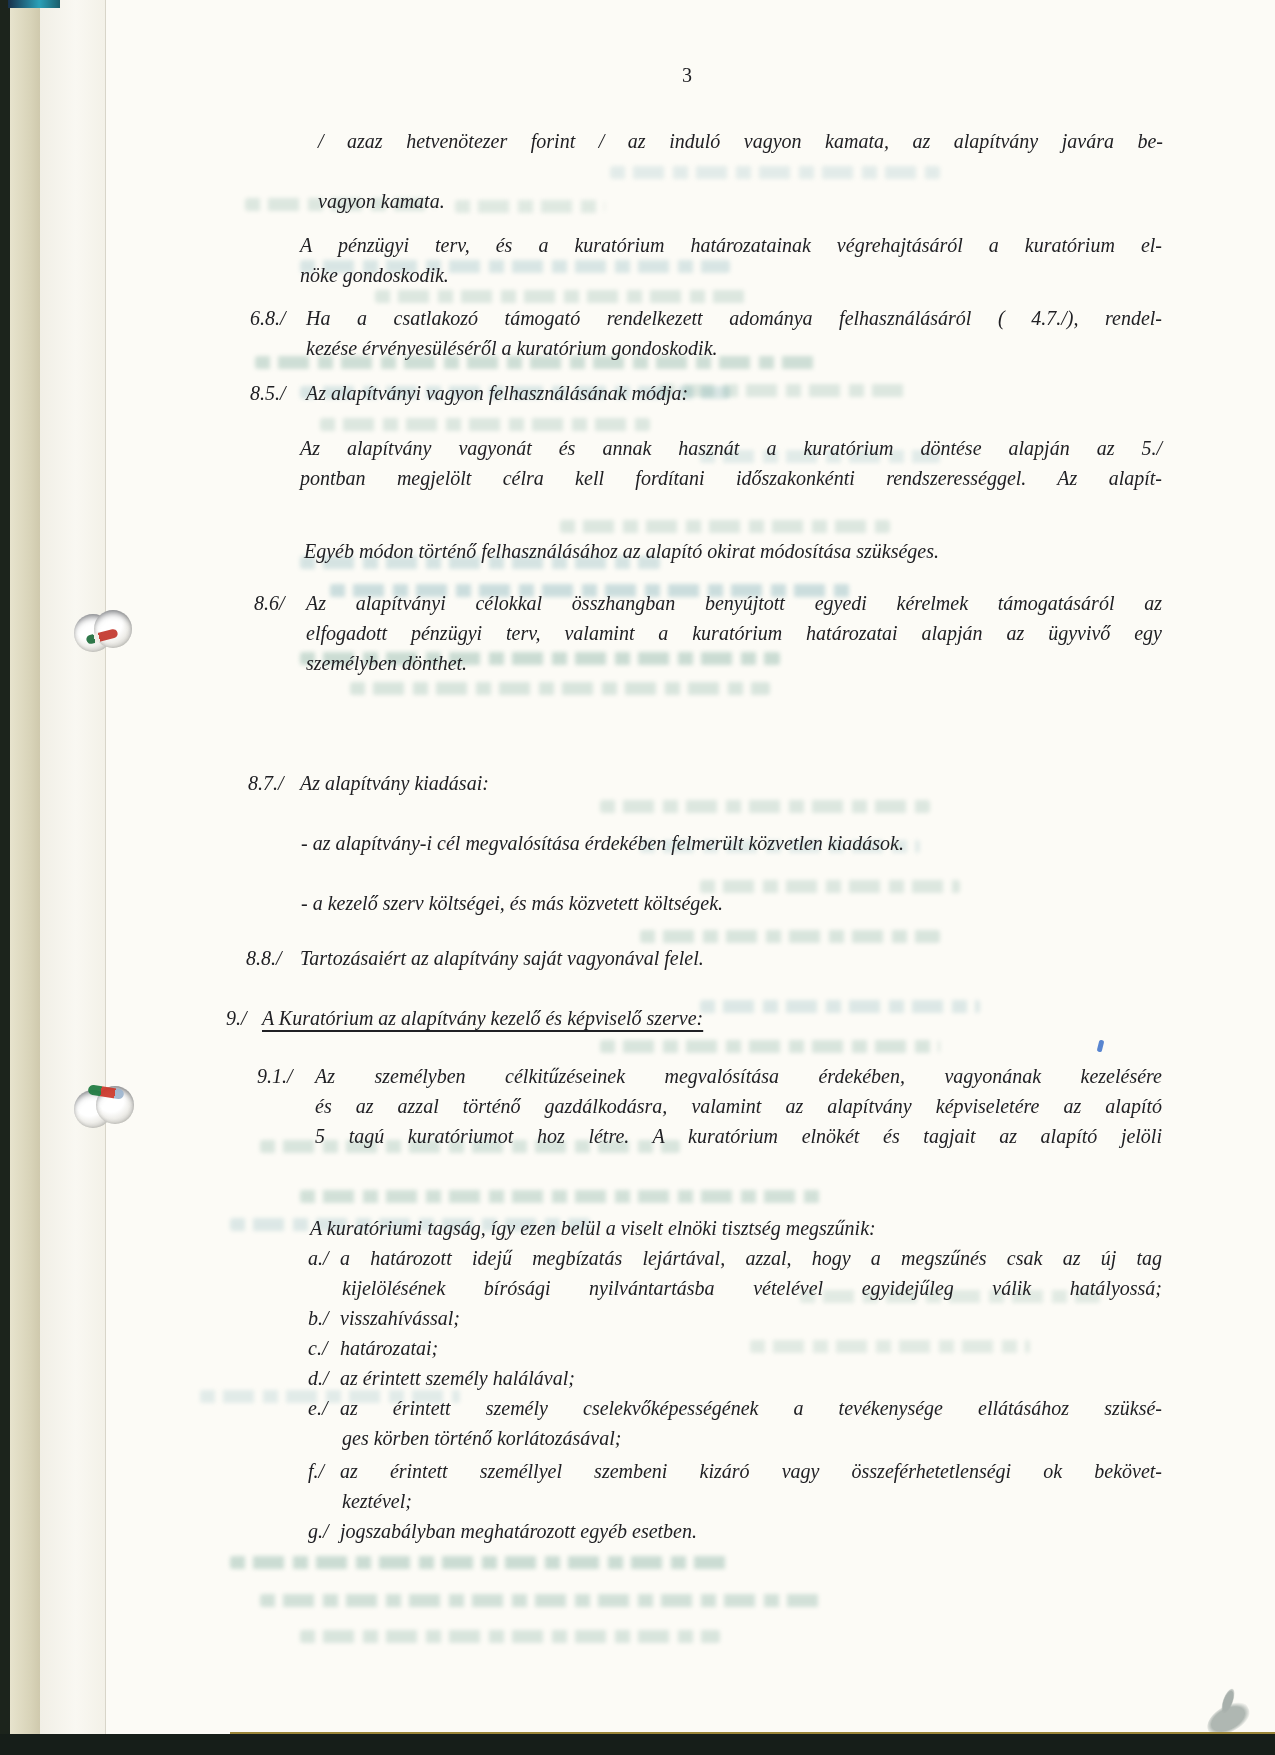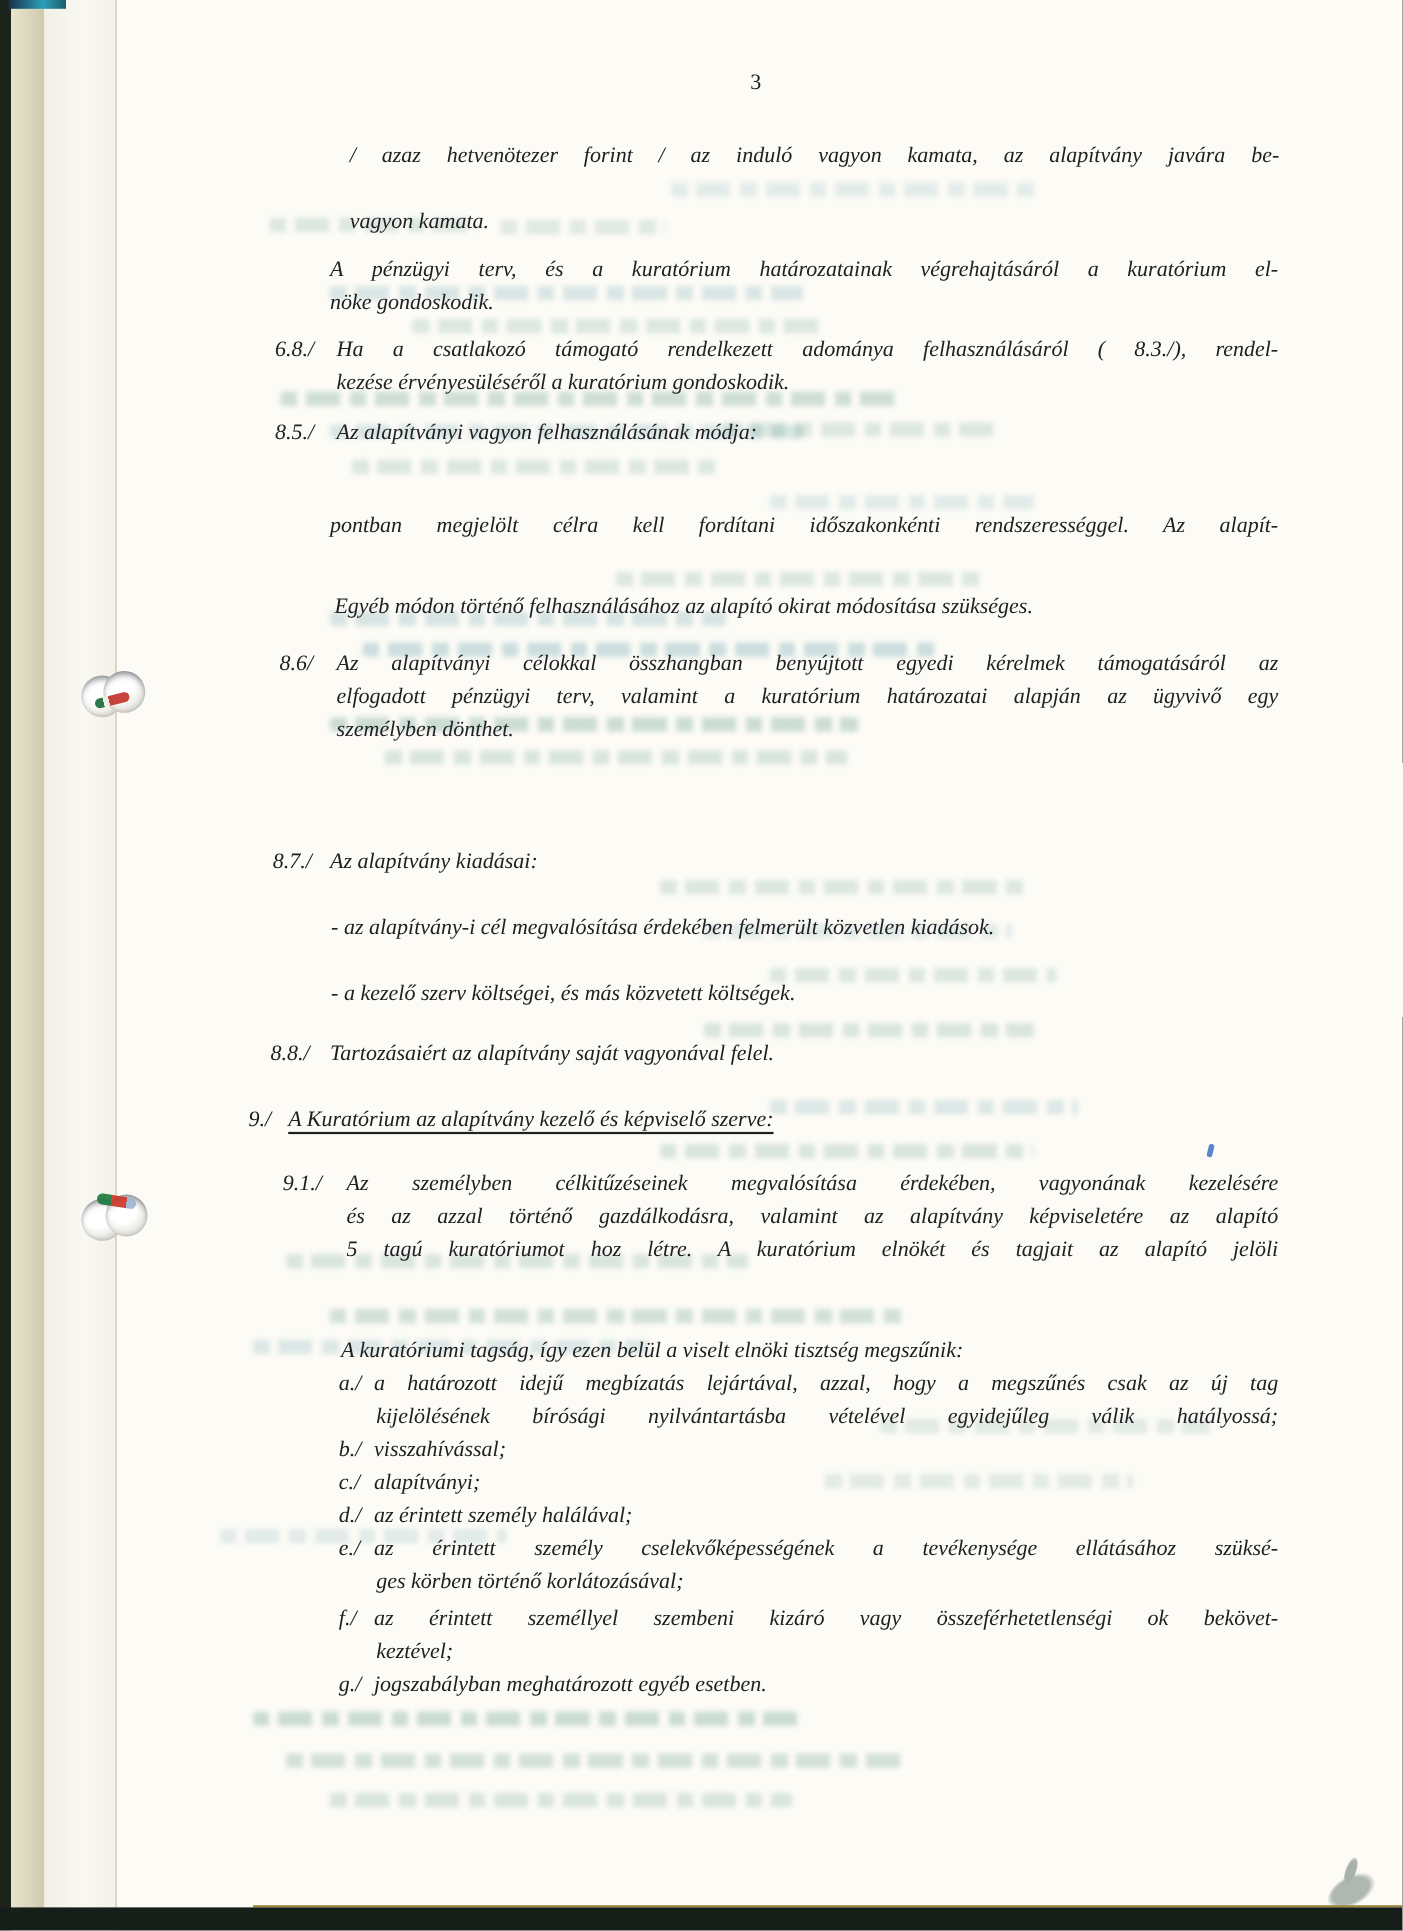--- a/index.html
+++ b/index.html
@@ -107,26 +107,27 @@
 
   <div class="pageno" style="left:682px;top:64px">3</div>
 
   <div class="ln j" style="left:318px;top:126px;width:845px">/ azaz hetvenötezer forint / az induló vagyon kamata, az alapítvány javára be-</div>
   <div class="ln" style="left:318px;top:186px">vagyon kamata.</div>
 
   <div class="ln j" style="left:300px;top:230px;width:862px">A pénzügyi terv, és a kuratórium határozatainak végrehajtásáról a kuratórium el-</div>
   <div class="ln" style="left:300px;top:260px">nöke gondoskodik.</div>
 
   <div class="ln" style="left:250px;top:303px">6.8./</div>
-  <div class="ln j" style="left:306px;top:303px;width:856px">Ha a csatlakozó támogató rendelkezett adománya felhasználásáról ( 8.3./), rendel-</div>
+  <div class="ln j" style="left:306px;top:303px;width:856px">Ha a csatlakozó támogató rendelkezett adománya felhasználásáról ( 4.7./), rendel-</div>
   <div class="ln" style="left:306px;top:333px">kezése érvényesüléséről a kuratórium gondoskodik.</div>
 
   <div class="ln" style="left:250px;top:378px">8.5./</div>
   <div class="ln" style="left:306px;top:378px">Az alapítványi vagyon felhasználásának módja:</div>
 
+  <div class="ln j" style="left:300px;top:433px;width:862px">Az alapítvány vagyonát és annak hasznát a kuratórium döntése alapján az 5./</div>
   <div class="ln j" style="left:300px;top:463px;width:862px">pontban megjelölt célra kell fordítani időszakonkénti rendszerességgel. Az alapít-</div>
 
   <div class="ln" style="left:304px;top:536px">Egyéb módon történő felhasználásához az alapító okirat módosítása szükséges.</div>
 
   <div class="ln" style="left:254px;top:588px">8.6/</div>
   <div class="ln j" style="left:306px;top:588px;width:856px">Az alapítványi célokkal összhangban benyújtott egyedi kérelmek támogatásáról az</div>
   <div class="ln j" style="left:306px;top:618px;width:856px">elfogadott pénzügyi terv, valamint a kuratórium határozatai alapján az ügyvivő egy</div>
   <div class="ln" style="left:306px;top:648px">személyben dönthet.</div>
 
   <div class="ln" style="left:248px;top:768px">8.7./</div>
@@ -149,21 +150,21 @@
   <div class="ln" style="left:310px;top:1213px">A kuratóriumi tagság, így ezen belül a viselt elnöki tisztség megszűnik:</div>
 
   <div class="ln" style="left:308px;top:1243px">a./</div>
   <div class="ln j" style="left:340px;top:1243px;width:822px">a határozott idejű megbízatás lejártával, azzal, hogy a megszűnés csak az új tag</div>
   <div class="ln j" style="left:342px;top:1273px;width:820px">kijelölésének bírósági nyilvántartásba vételével egyidejűleg válik hatályossá;</div>
 
   <div class="ln" style="left:308px;top:1303px">b./</div>
   <div class="ln" style="left:340px;top:1303px">visszahívással;</div>
 
   <div class="ln" style="left:308px;top:1333px">c./</div>
-  <div class="ln" style="left:340px;top:1333px">alapítványi;</div>
+  <div class="ln" style="left:340px;top:1333px">határozatai;</div>
 
   <div class="ln" style="left:308px;top:1363px">d./</div>
   <div class="ln" style="left:340px;top:1363px">az érintett személy halálával;</div>
 
   <div class="ln" style="left:308px;top:1393px">e./</div>
   <div class="ln j" style="left:340px;top:1393px;width:822px">az érintett személy cselekvőképességének a tevékenysége ellátásához szüksé-</div>
   <div class="ln" style="left:342px;top:1423px">ges körben történő korlátozásával;</div>
 
   <div class="ln" style="left:308px;top:1456px">f./</div>
   <div class="ln j" style="left:340px;top:1456px;width:822px">az érintett személlyel szembeni kizáró vagy összeférhetetlenségi ok bekövet-</div>

